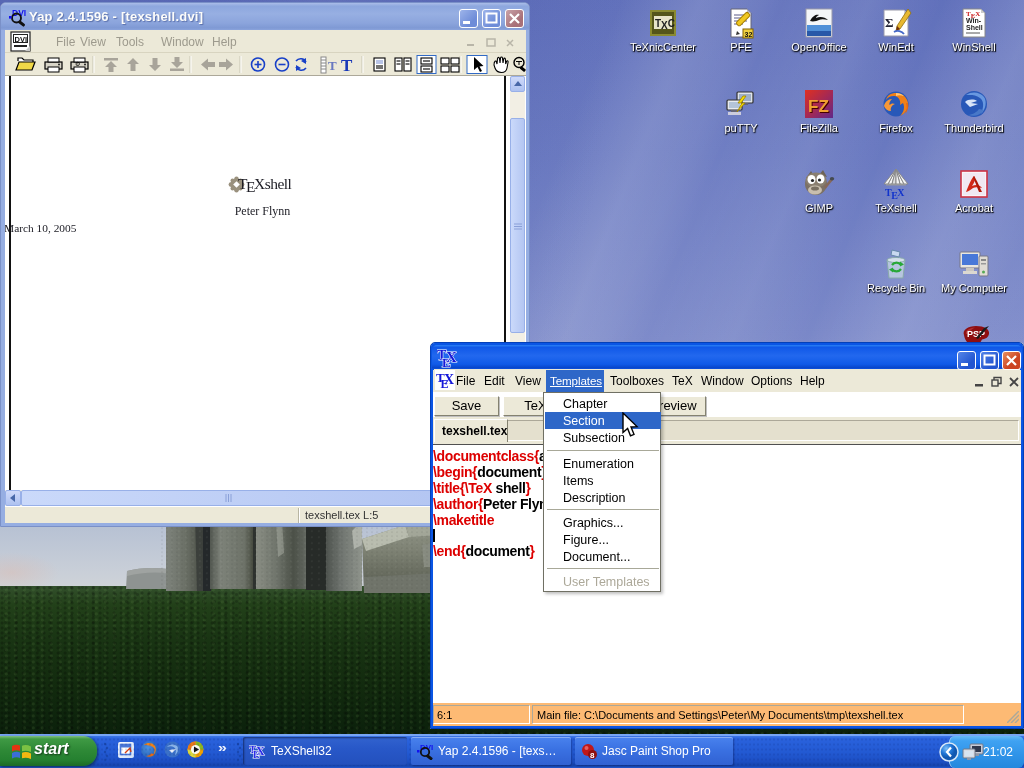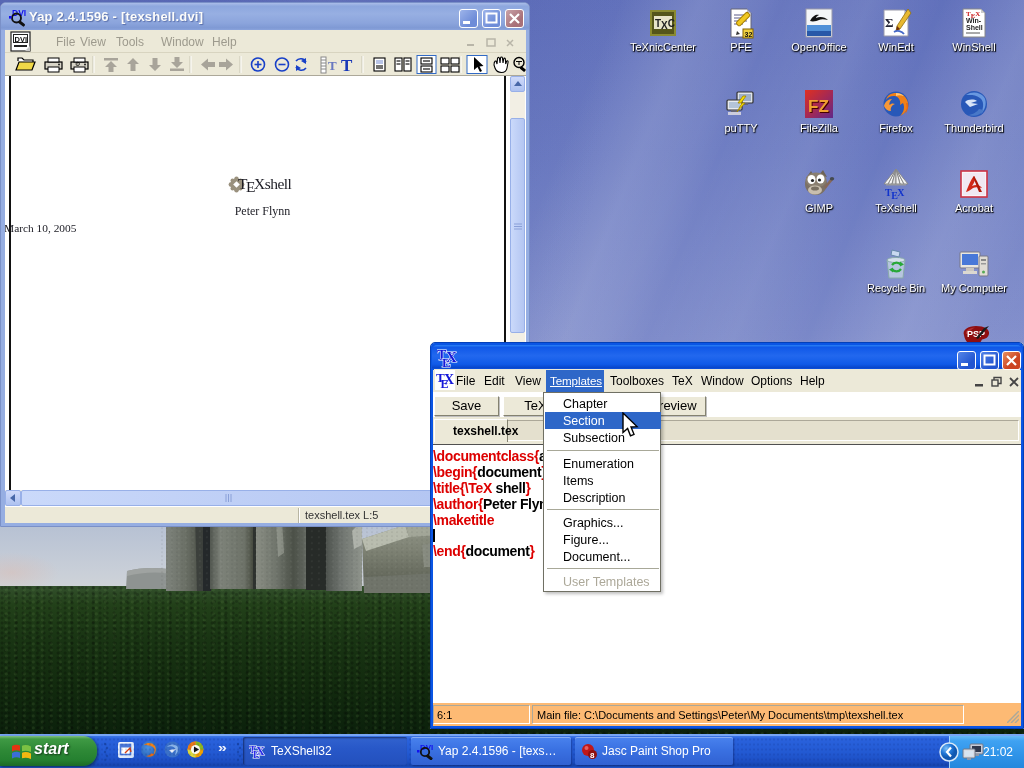--- a/index.html
+++ b/index.html
@@ -37,41 +37,41 @@
 #tsh{position:absolute;left:430px;top:342px;width:594px;height:387px;background:#ece9d8;border-radius:5px 5px 0 0;}
 #tshframe{position:absolute;inset:0;border:1px solid #0340b8;border-radius:5px 5px 0 0;box-shadow:inset 0 0 0 3px #0a55e4;}
 #tshtitle{position:absolute;left:2px;top:3px;width:590px;height:24px;border-radius:5px 5px 0 0;background:linear-gradient(180deg,#2a80f4 0%,#1058e8 10%,#2268ee 45%,#105ae8 80%,#0844c8 96%,#1058e8 100%);}
 #tshtitle .txt{position:absolute;left:36px;top:5px;font-size:11px;font-weight:bold;color:#fff;text-shadow:1px 1px 1px #0838a0;margin-top:44px;}
 #tshmenu{position:absolute;left:3px;top:28px;width:588px;height:22px;background:#ece9d8;}
 #tshmenu .mi{position:absolute;top:4px;font-size:12px;color:#000;}
 #tshtool{position:absolute;left:3px;top:50px;width:588px;height:39px;background:#fff;}
 .xpbtn{position:absolute;top:4px;width:65px;height:20px;background:#ece9d8;border:1px solid #fff;border-right-color:#848270;border-bottom-color:#848270;box-shadow:1px 1px 0 rgba(0,0,0,.25);font-size:13px;text-align:center;line-height:18px;color:#000;}
 #tshtabs{position:absolute;left:3px;top:75px;width:588px;height:27px;background:#ece9d8;}
 #tshtabstrip{position:absolute;left:1px;top:3px;width:585px;height:21px;background:#e4e0ce;border:1px solid #fff;border-left-color:#aca899;border-top-color:#aca899;}
-#tshtab{position:absolute;left:1px;top:2px;width:74px;height:23px;background:#ece9d8;border:1px solid #fff;border-right-color:#848270;border-bottom:none;font-size:12px;font-weight:bold;padding:4px 0 0 18px;}
+#tshtab{position:absolute;left:1px;top:2px;width:74px;height:23px;background:#ece9d8;border:1px solid #fff;border-right-color:#848270;border-bottom:none;font-size:12px;font-weight:bold;padding:4px 0 0 7px;}
 #tshedit{position:absolute;left:3px;top:102px;width:588px;height:259px;background:#fff;border-top:1px solid #505050;font-weight:bold;font-size:14px;}
 .eline{position:absolute;left:0px;white-space:pre;letter-spacing:-0.35px;}
 .red{color:#dd0000;}
 .blk{color:#000;}
 #tshstatus{position:absolute;left:3px;top:361px;width:588px;height:23px;background:#fdba74;font-size:11px;color:#000;}
 
 #ddmenu{position:absolute;left:543px;top:392px;width:118px;height:200px;background:#fff;border:1px solid #707064;box-shadow:2px 2px 3px rgba(0,0,0,.25);z-index:40;text-decoration:underline;}
 .dditem{position:absolute;left:1px;width:116px;height:17px;font-size:12.5px;color:#000;padding:2px 0 0 18px;}
 .ddsep{position:absolute;left:3px;width:112px;height:1px;background:#a8a898;}
 #menuhl{position:absolute;left:546px;top:370px;width:58px;height:22px;background:#2e67c8;z-index:39;}
 #menuhl span{position:absolute;left:4px;top:4px;font-size:11.6px;color:#fff;letter-spacing:-0.1px;text-decoration:underline;}
 
 #taskbar{position:absolute;left:0;top:734px;width:1024px;height:34px;background:linear-gradient(180deg,#5e90f0 0%,#3c77e8 6%,#2a62dd 14%,#2259d2 55%,#1d4fc4 80%,#1745ad 94%,#2259d2 100%);padding-left:12px;}
 #taskbar:before{content:"";position:absolute;left:0;top:0;width:100%;height:2px;background:#77a5f5;}
 #taskbar:after{content:"";position:absolute;z-index:0;left:0;top:3px;width:100%;height:31px;background-image:radial-gradient(circle,rgba(8,28,110,.14) 0.8px,rgba(0,0,0,0) 1.4px);background-size:4px 5px;}
 #startbtn{position:absolute;z-index:2;left:0;top:2px;width:97px;height:30px;border-radius:0 14px 14px 0;background:linear-gradient(180deg,#7fbf7f 0%,#3f9a44 10%,#2f8a37 45%,#258030 80%,#1c6a26 100%);box-shadow:1px 1px 3px rgba(0,20,0,.5);}
 #startbtn .st{position:absolute;left:34px;top:4px;color:#fff;font-size:16px;font-weight:bold;font-style:italic;text-shadow:1px 1px 2px rgba(0,0,0,.6);}
 .tkbtn{position:absolute;z-index:2;top:3px;height:28px;border-radius:2px;color:#fff;font-size:12px;}
 .tkbtn .lbl{position:absolute;top:7px;color:#fff;white-space:nowrap;overflow:hidden;}
-#tray{position:absolute;z-index:2;left:949px;top:2px;width:75px;height:32px;background:linear-gradient(180deg,#66baf8 0%,#3fa2f2 15%,#2f93e8 60%,#2588dd 100%);border-left:1px solid #9fd2fa;}
+#tray{position:absolute;z-index:2;left:949px;top:2px;width:75px;height:32px;background:linear-gradient(180deg,#66baf8 0%,#3fa2f2 15%,#2f93e8 60%,#2588dd 100%);border-left:1px solid #9fd2fa;border-radius:6px;}
 </style></head>
 <body>
 <div id="desk"></div>
 <div id="clouds"></div>
 <div class="abs" style="left:430px;top:0;width:594px;height:344px;background:linear-gradient(112deg,rgba(255,255,255,0) 26%,rgba(250,252,255,.12) 37%,rgba(255,255,255,0) 48%,rgba(250,252,255,.10) 60%,rgba(255,255,255,0) 70%,rgba(250,252,255,.13) 83%,rgba(255,255,255,.03) 94%);"></div>
 <div id="horiz"></div>
 <div id="pinkglow"></div>
 <div id="grass"></div>
 <div id="grasstex"></div>
 <svg id="stones" class="abs" style="left:100px;top:515px" width="340" height="90" viewBox="0 0 340 90">

